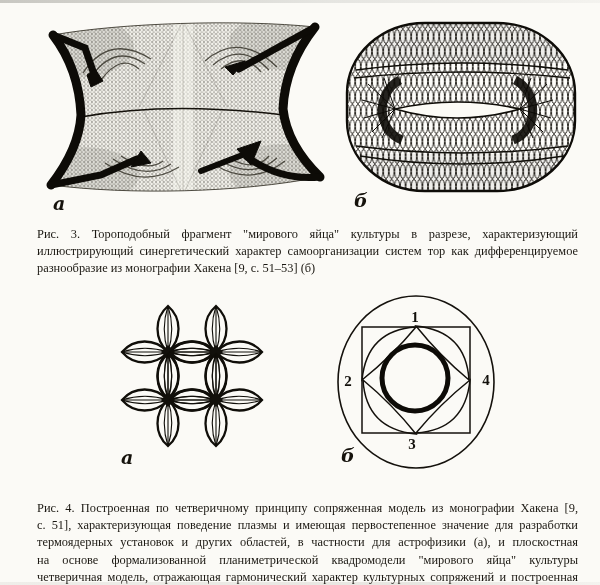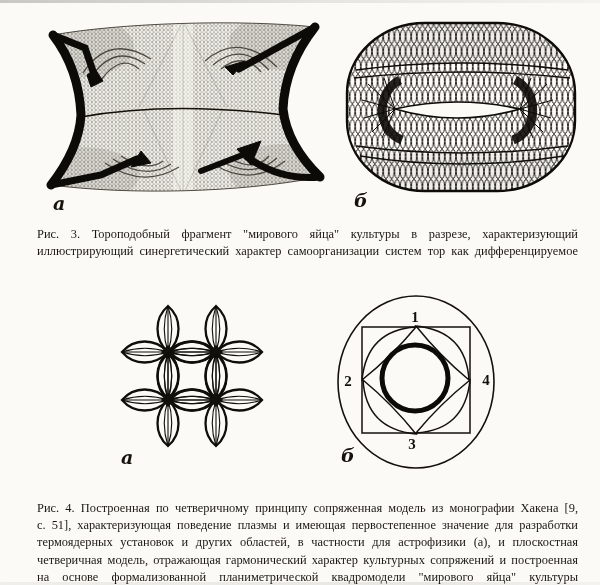--- a/index.html
+++ b/index.html
@@ -167,20 +167,21 @@
       </g>
     </g>
 
     <rect x="3" y="9" width="228" height="168" rx="78" ry="70" fill="none" stroke="#0e0c08" stroke-width="2.4"></rect>
   </svg>
   <span class="figlabel" style="left:354px;top:191px;">б</span>
 
   <div class="caption" style="top:226px;">
     <div class="cline">Рис. 3. Тороподобный фрагмент "мирового яйца" культуры в разрезе, характеризующий</div>
     <div class="cline">иллюстрирующий синергетический характер самоорганизации систем тор как дифференцируемое</div>
+    <div class="cline last">разнообразие из монографии Хакена [9, с. 51–53] (б)</div>
   </div>
 
   <svg class="figpanel" style="left:106px;top:296px;" width="168" height="162" viewBox="0 0 168 162">
     <defs>
       <g id="petal">
         <path d="M0,0 C13,-14 34,-14 46,0 C34,14 13,14 0,0 Z" fill="none" stroke="#100e09" stroke-width="2.3"></path>
         <path d="M0,0 Q23,-7.5 46,0" fill="none" stroke="#100e09" stroke-width="1.1"></path>
         <path d="M0,0 L46,0" fill="none" stroke="#100e09" stroke-width="1.1"></path>
         <path d="M0,0 Q23,7.5 46,0" fill="none" stroke="#100e09" stroke-width="1.1"></path>
       </g>
@@ -218,17 +219,17 @@
     <text class="qnum" x="18" y="92" text-anchor="middle">2</text>
     <text class="qnum" x="82" y="155" text-anchor="middle">3</text>
     <text class="qnum" x="156" y="91" text-anchor="middle">4</text>
   </svg>
   <span class="figlabel" style="left:341px;top:446px;">б</span>
 
   <div class="caption" style="top:500px;">
     <div class="cline">Рис. 4. Построенная по четверичному принципу сопряженная модель из монографии Хакена [9,</div>
     <div class="cline">с. 51], характеризующая поведение плазмы и имеющая первостепенное значение для разработки</div>
     <div class="cline">термоядерных установок и других областей, в частности для астрофизики (а), и плоскостная</div>
+    <div class="cline">на основе формализованной планиметрической квадромодели "мирового яйца" культуры</div>
     <div class="cline">четверичная модель, отражающая гармонический характер культурных сопряжений и построенная</div>
-    <div class="cline">на основе формализованной планиметрической квадромодели "мирового яйца" культуры</div>
     <div class="cline last">(см. рис. 6) (б)</div>
   </div>
 </div>
 
 </body></html>

